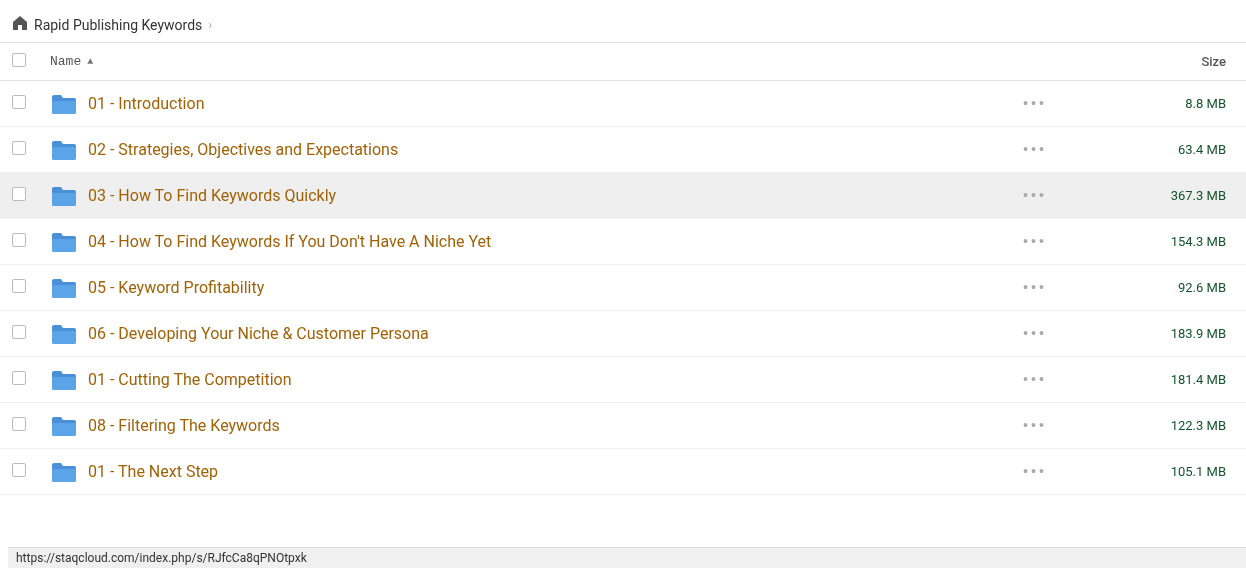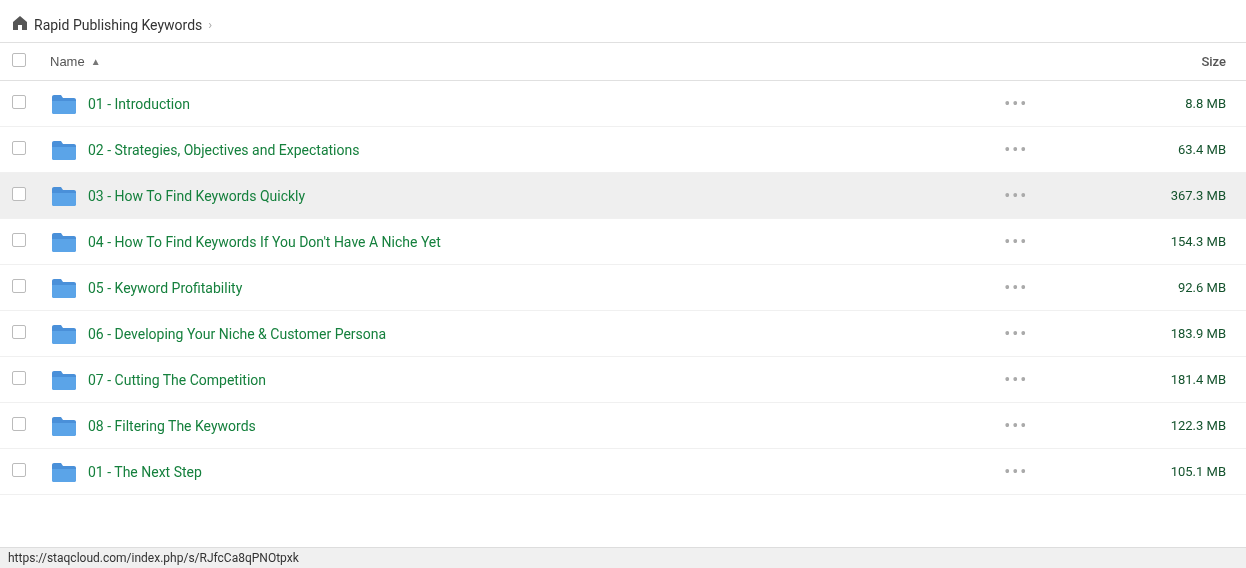--- a/index.html
+++ b/index.html
@@ -101,22 +101,22 @@
       width: 28px;
       height: 22px;
       flex-shrink: 0;
     }
     .folder-icon svg {
       width: 28px;
       height: 22px;
     }
 
     .name-text {
-      font-size: 14px;
-      color: #15803d;
+      font-size: 16px;
+      color: #a16207;
     }
 
     
     .check-box {
       width: 14px;
       height: 14px;
       border: 1px solid #bbb;
       background: #fff;
       display: inline-block;
       border-radius: 2px;
@@ -137,40 +137,41 @@
       font-size: 18px;
       cursor: pointer;
       padding: 2px 6px;
       border-radius: 4px;
     }
 
     
     .status-bar {
       position: fixed;
       bottom: 0;
-      left: 0;
+      left: 8px;
       right: 0;
       background: #f0f0f0;
       border-top: 1px solid #ddd;
       padding: 3px 8px;
       font-size: 12px;
       color: #333;
     }
 
     .name-sort-btn {
       background: none;
       border: none;
       cursor: pointer;
       font-size: 13px;
       font-weight: 500;
       color: #555;
       padding: 0;
       display: flex;
       align-items: center;
       gap: 3px;
+      font-family: Liberation Mono, monospace;
     }
   </style>
 </head>
 <body>
 
 <div class="breadcrumb-bar">
   <span style="margin-right:6px;color:#555;font-size:15px;">
     <svg width="16" height="16" viewBox="0 0 16 16" fill="none" xmlns="http://www.w3.org/2000/svg">
       <path d="M1 7L8 1L15 7V15H10V10H6V15H1V7Z" fill="#555"></path>
     </svg>
@@ -281,21 +282,21 @@
         <td class="col-size">183.9 MB</td>
       </tr>
       <tr>
         <td class="col-check"><span class="check-box"></span></td>
         <td>
           <div class="row-name">
             <span class="folder-icon"><svg viewBox="0 0 28 22" fill="none" xmlns="http://www.w3.org/2000/svg">
       <path d="M2 4C2 2.9 2.9 2 4 2H11L13 5H24C25.1 5 26 5.9 26 7V19C26 20.1 25.1 21 24 21H4C2.9 21 2 20.1 2 19V4Z" fill="#4A90D9"></path>
       <path d="M2 8H26V19C26 20.1 25.1 21 24 21H4C2.9 21 2 20.1 2 19V8Z" fill="#5BA4E8"></path>
     </svg></span>
-            <span class="name-text">07 - Cutting The Competition</span>
+            <span class="name-text">01 - Cutting The Competition</span>
           </div>
         </td>
         <td class="col-actions"><span class="dots-menu">•••</span></td>
         <td class="col-size">181.4 MB</td>
       </tr>
       <tr>
         <td class="col-check"><span class="check-box"></span></td>
         <td>
           <div class="row-name">
             <span class="folder-icon"><svg viewBox="0 0 28 22" fill="none" xmlns="http://www.w3.org/2000/svg">

